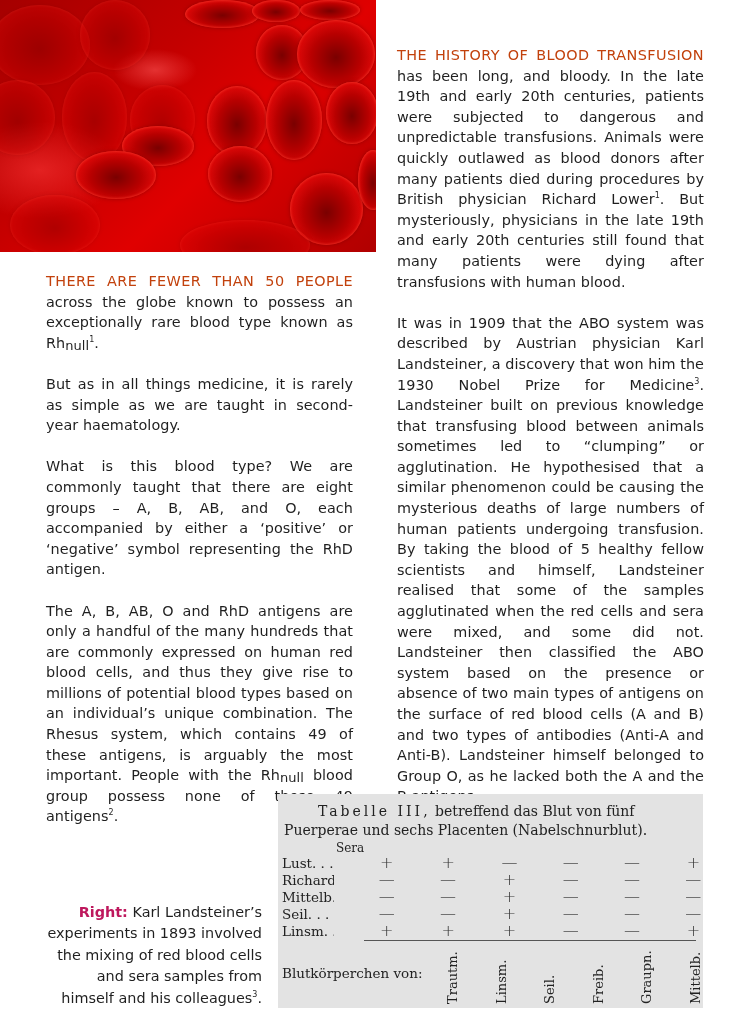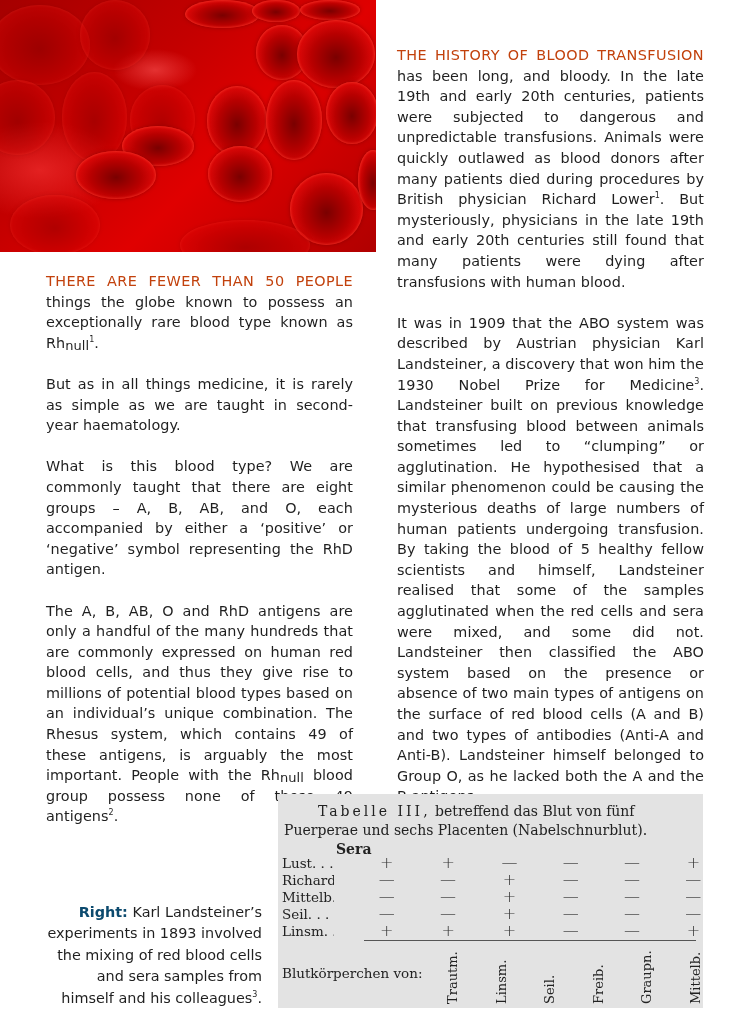--- a/index.html
+++ b/index.html
@@ -31,30 +31,30 @@
   sup { font-size: 8px; vertical-align: 6px; line-height: 0; }
   sub { font-size: 13px; vertical-align: -2px; line-height: 0; }
 
   #left-col { left: 46px; top: 271px; width: 307px; }
   #right-col { left: 397px; top: 45px; width: 307px; }
 
   .caption {
     position: absolute; left: 46px; top: 902px; width: 216px;
     text-align: right; font-size: 14.4px; line-height: 21.4px;
   }
-  .caption .cap-label { color: #0c4a6e; font-weight: bold; }
+  .caption .cap-label { color: #be185d; font-weight: bold; }
 
   .scan {
     position: absolute; left: 278px; top: 794px; width: 425px; height: 214px;
     background: #e3e3e3;
     font-family: "DejaVu Serif", serif; color: #222; padding-left: 12px;
   }
   .scan .title { position: absolute; left: 6px; top: 8px; font-size: 14px; line-height: 19px; width: 416px; }
   .scan .title .spaced { letter-spacing: 3px; margin-left: 34px; }
-  .scan .sera-lbl { position: absolute; left: 58px; top: 47px; font-size: 14px; font-weight: bold; }
+  .scan .sera-lbl { position: absolute; left: 58px; top: 47px; font-size: 12px; }
   .scan .rows { position: absolute; left: 4px; top: 60px; width: 420px; }
   .scan .row { display: flex; height: 17px; align-items: center; font-size: 13.5px; gap: 44px; }
   .scan .row .rname { width: 146px; white-space: nowrap; overflow: hidden; }
   .scan .row .mark { width: 48.5px; text-align: center; font-family: "DejaVu Sans", sans-serif; font-size: 16px; font-weight: 200; color: #333; }
   .scan .rule { position: absolute; left: 86px; top: 146px; width: 332px; height: 1px; background: #555; }
   .scan .blut { position: absolute; left: 4px; top: 171px; font-size: 13.5px; }
   .scan .donors { position: absolute; left: 150px; top: 150px; display: flex; }
   .scan .donor { width: 48.5px; height: 60px; position: relative; }
   .scan .donor span {
     position: absolute; left: 50%; bottom: 0;
@@ -83,21 +83,21 @@
   <div class="cell" style="left:122px;top:126px;width:72px;height:40px;"></div>
   <div class="cell" style="left:76px;top:151px;width:80px;height:48px;"></div>
   <div class="cell" style="left:208px;top:146px;width:64px;height:56px;"></div>
   <div class="cell" style="left:290px;top:173px;width:73px;height:72px;"></div>
   <div class="cell" style="left:358px;top:150px;width:30px;height:60px;"></div>
   <div class="cell ghost" style="left:180px;top:220px;width:130px;height:50px;"></div>
 </div>
 
 <div class="col-text" id="left-col">
   <p><span class="lead">THERE ARE FEWER THAN 50 PEOPLE</span>
-    <span>things the globe known to possess an exceptionally rare blood type known as</span>
+    <span>across the globe known to possess an exceptionally rare blood type known as</span>
     <span>Rh</span><sub>null</sub><sup>1</sup><span>.</span></p>
   <p>But as in all things medicine, it is rarely as simple as we are taught in second-year haematology.</p>
   <p>What is this blood type? We are commonly taught that there are eight groups – A, B, AB, and O, each accompanied by either a ‘positive’ or ‘negative’ symbol representing the RhD antigen.</p>
   <p><span>The A, B, AB, O and RhD antigens are only a handful of the many hundreds that are commonly expressed on human red blood cells, and thus they give rise to millions of potential blood types based on an individual’s unique combination. The Rhesus system, which contains 49 of these antigens, is arguably the most important. People with the</span>
     <span>Rh</span><sub>null</sub>
     <span>blood group possess none of these 49 antigens</span><sup>2</sup><span>.</span></p>
 </div>
 
 <div class="col-text" id="right-col">
   <p><span class="lead">THE HISTORY OF BLOOD TRANSFUSION</span>

